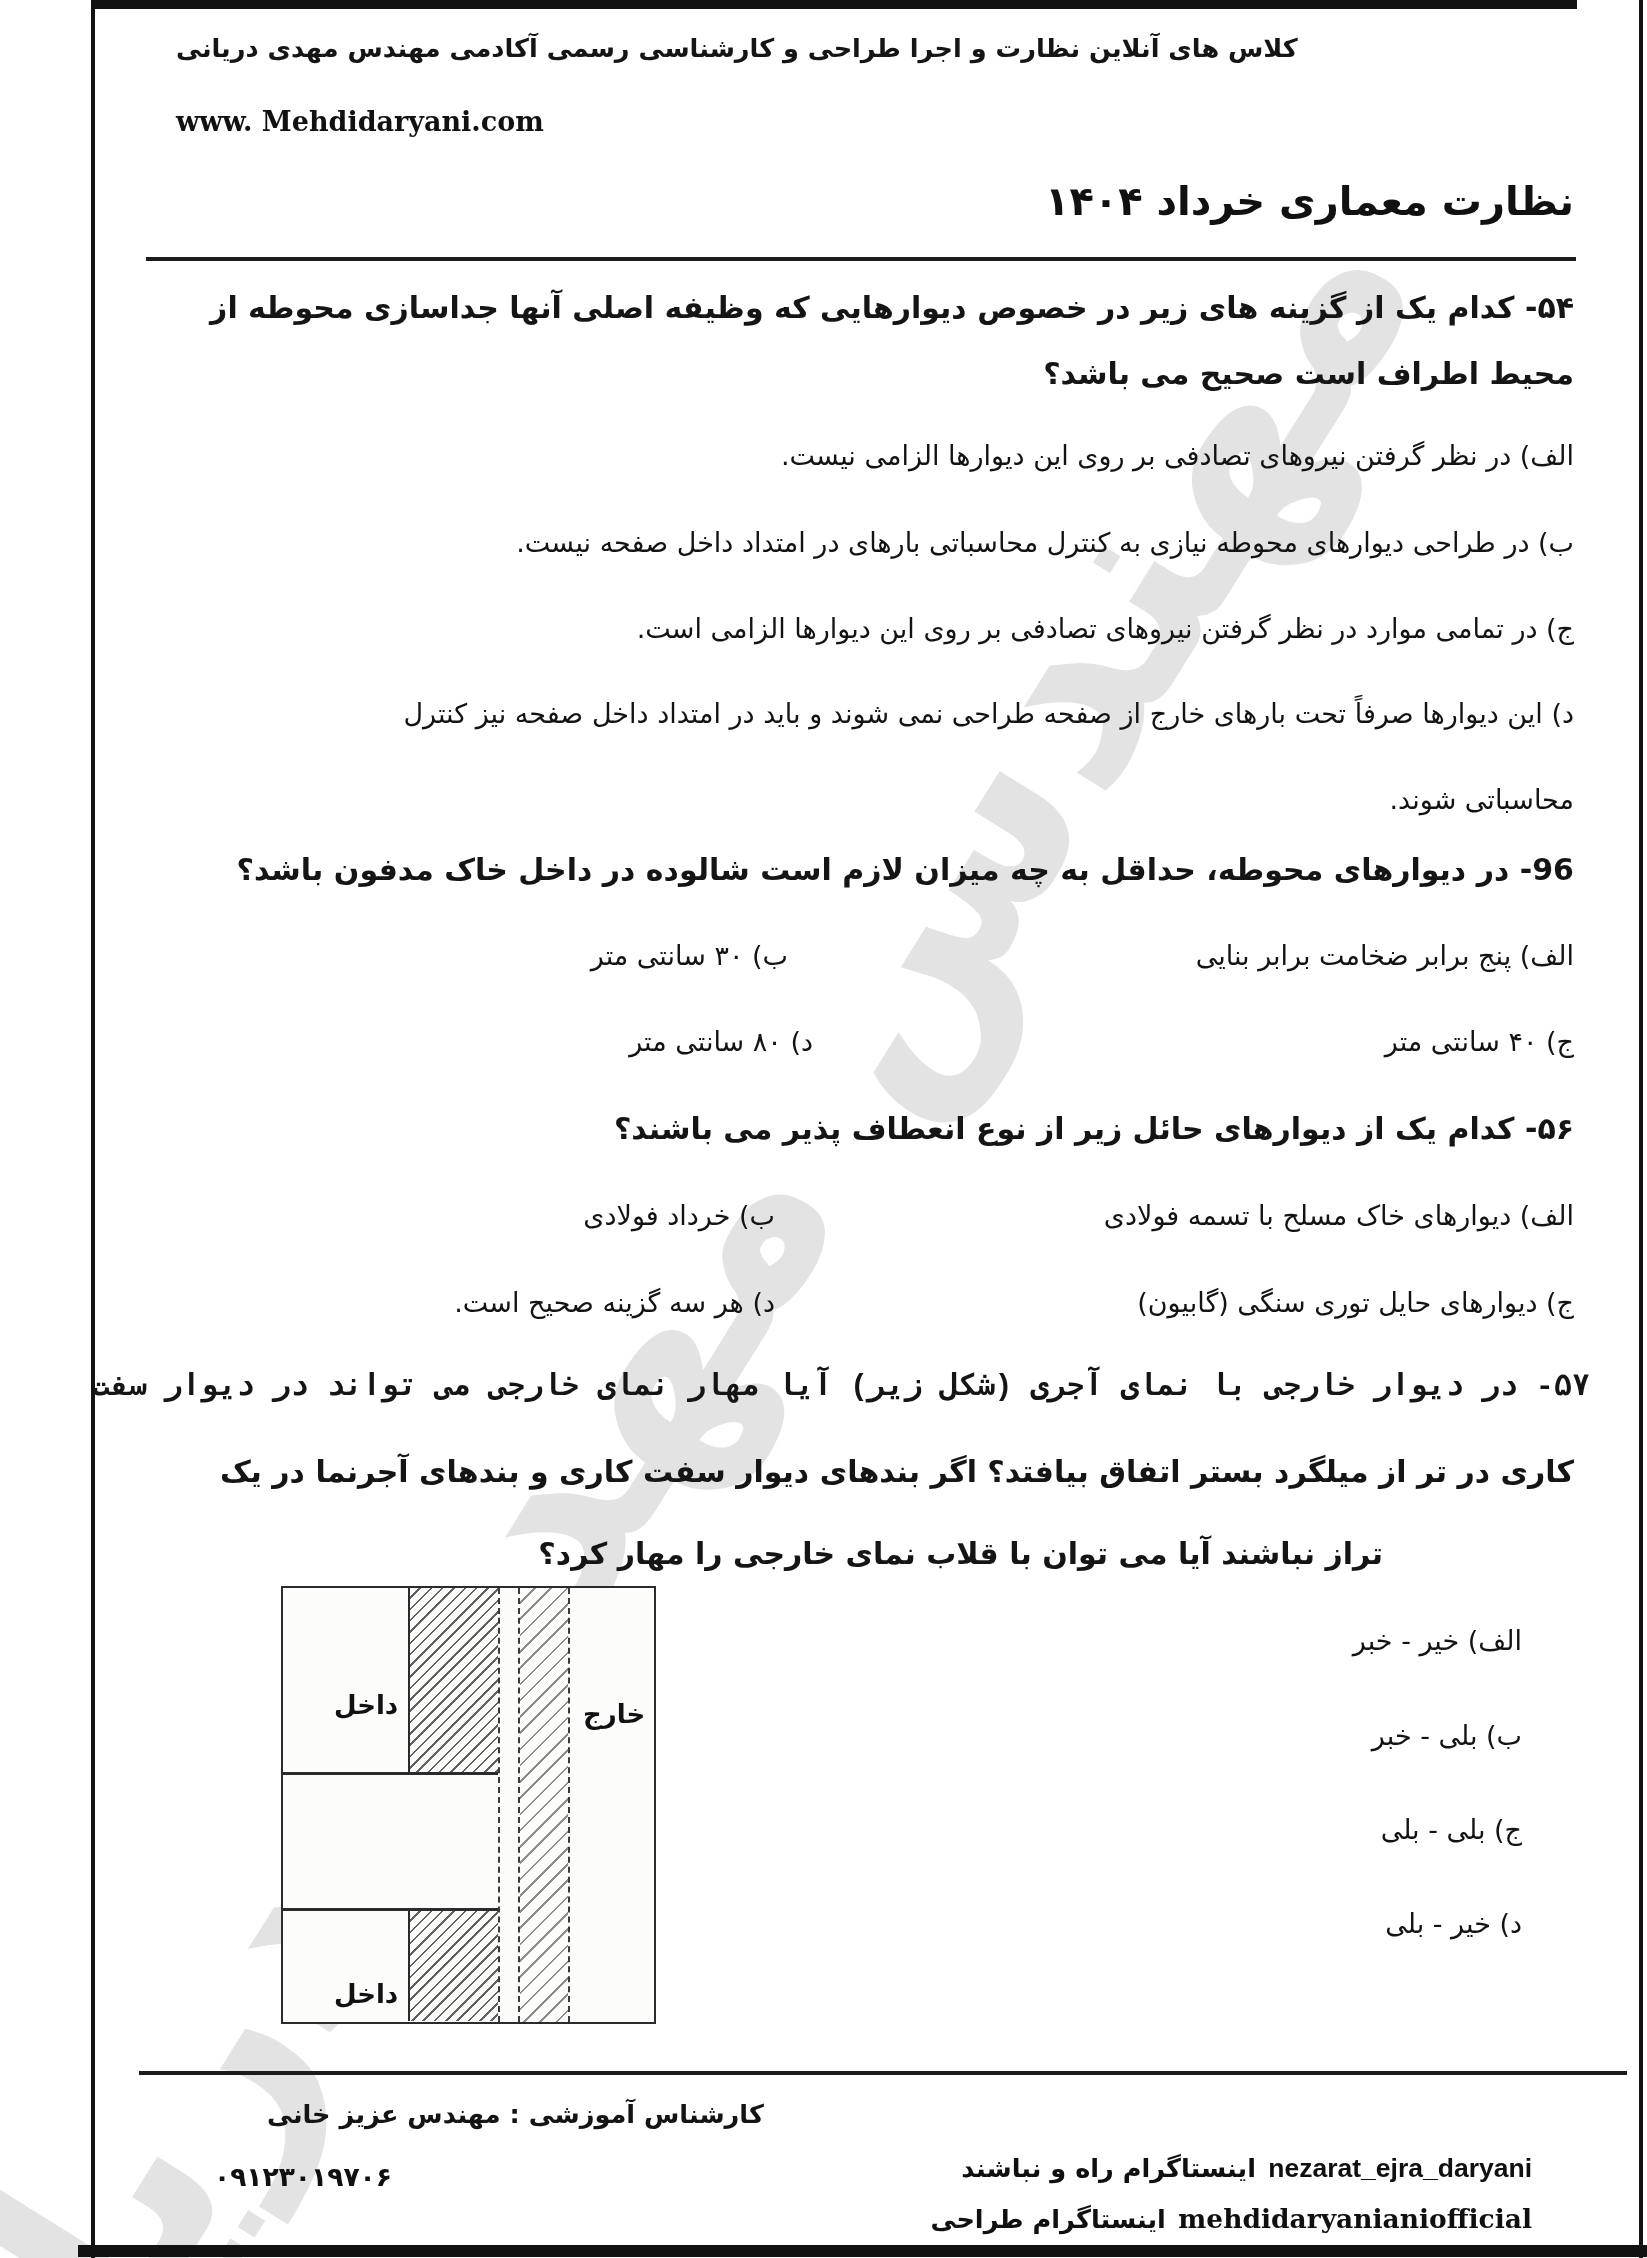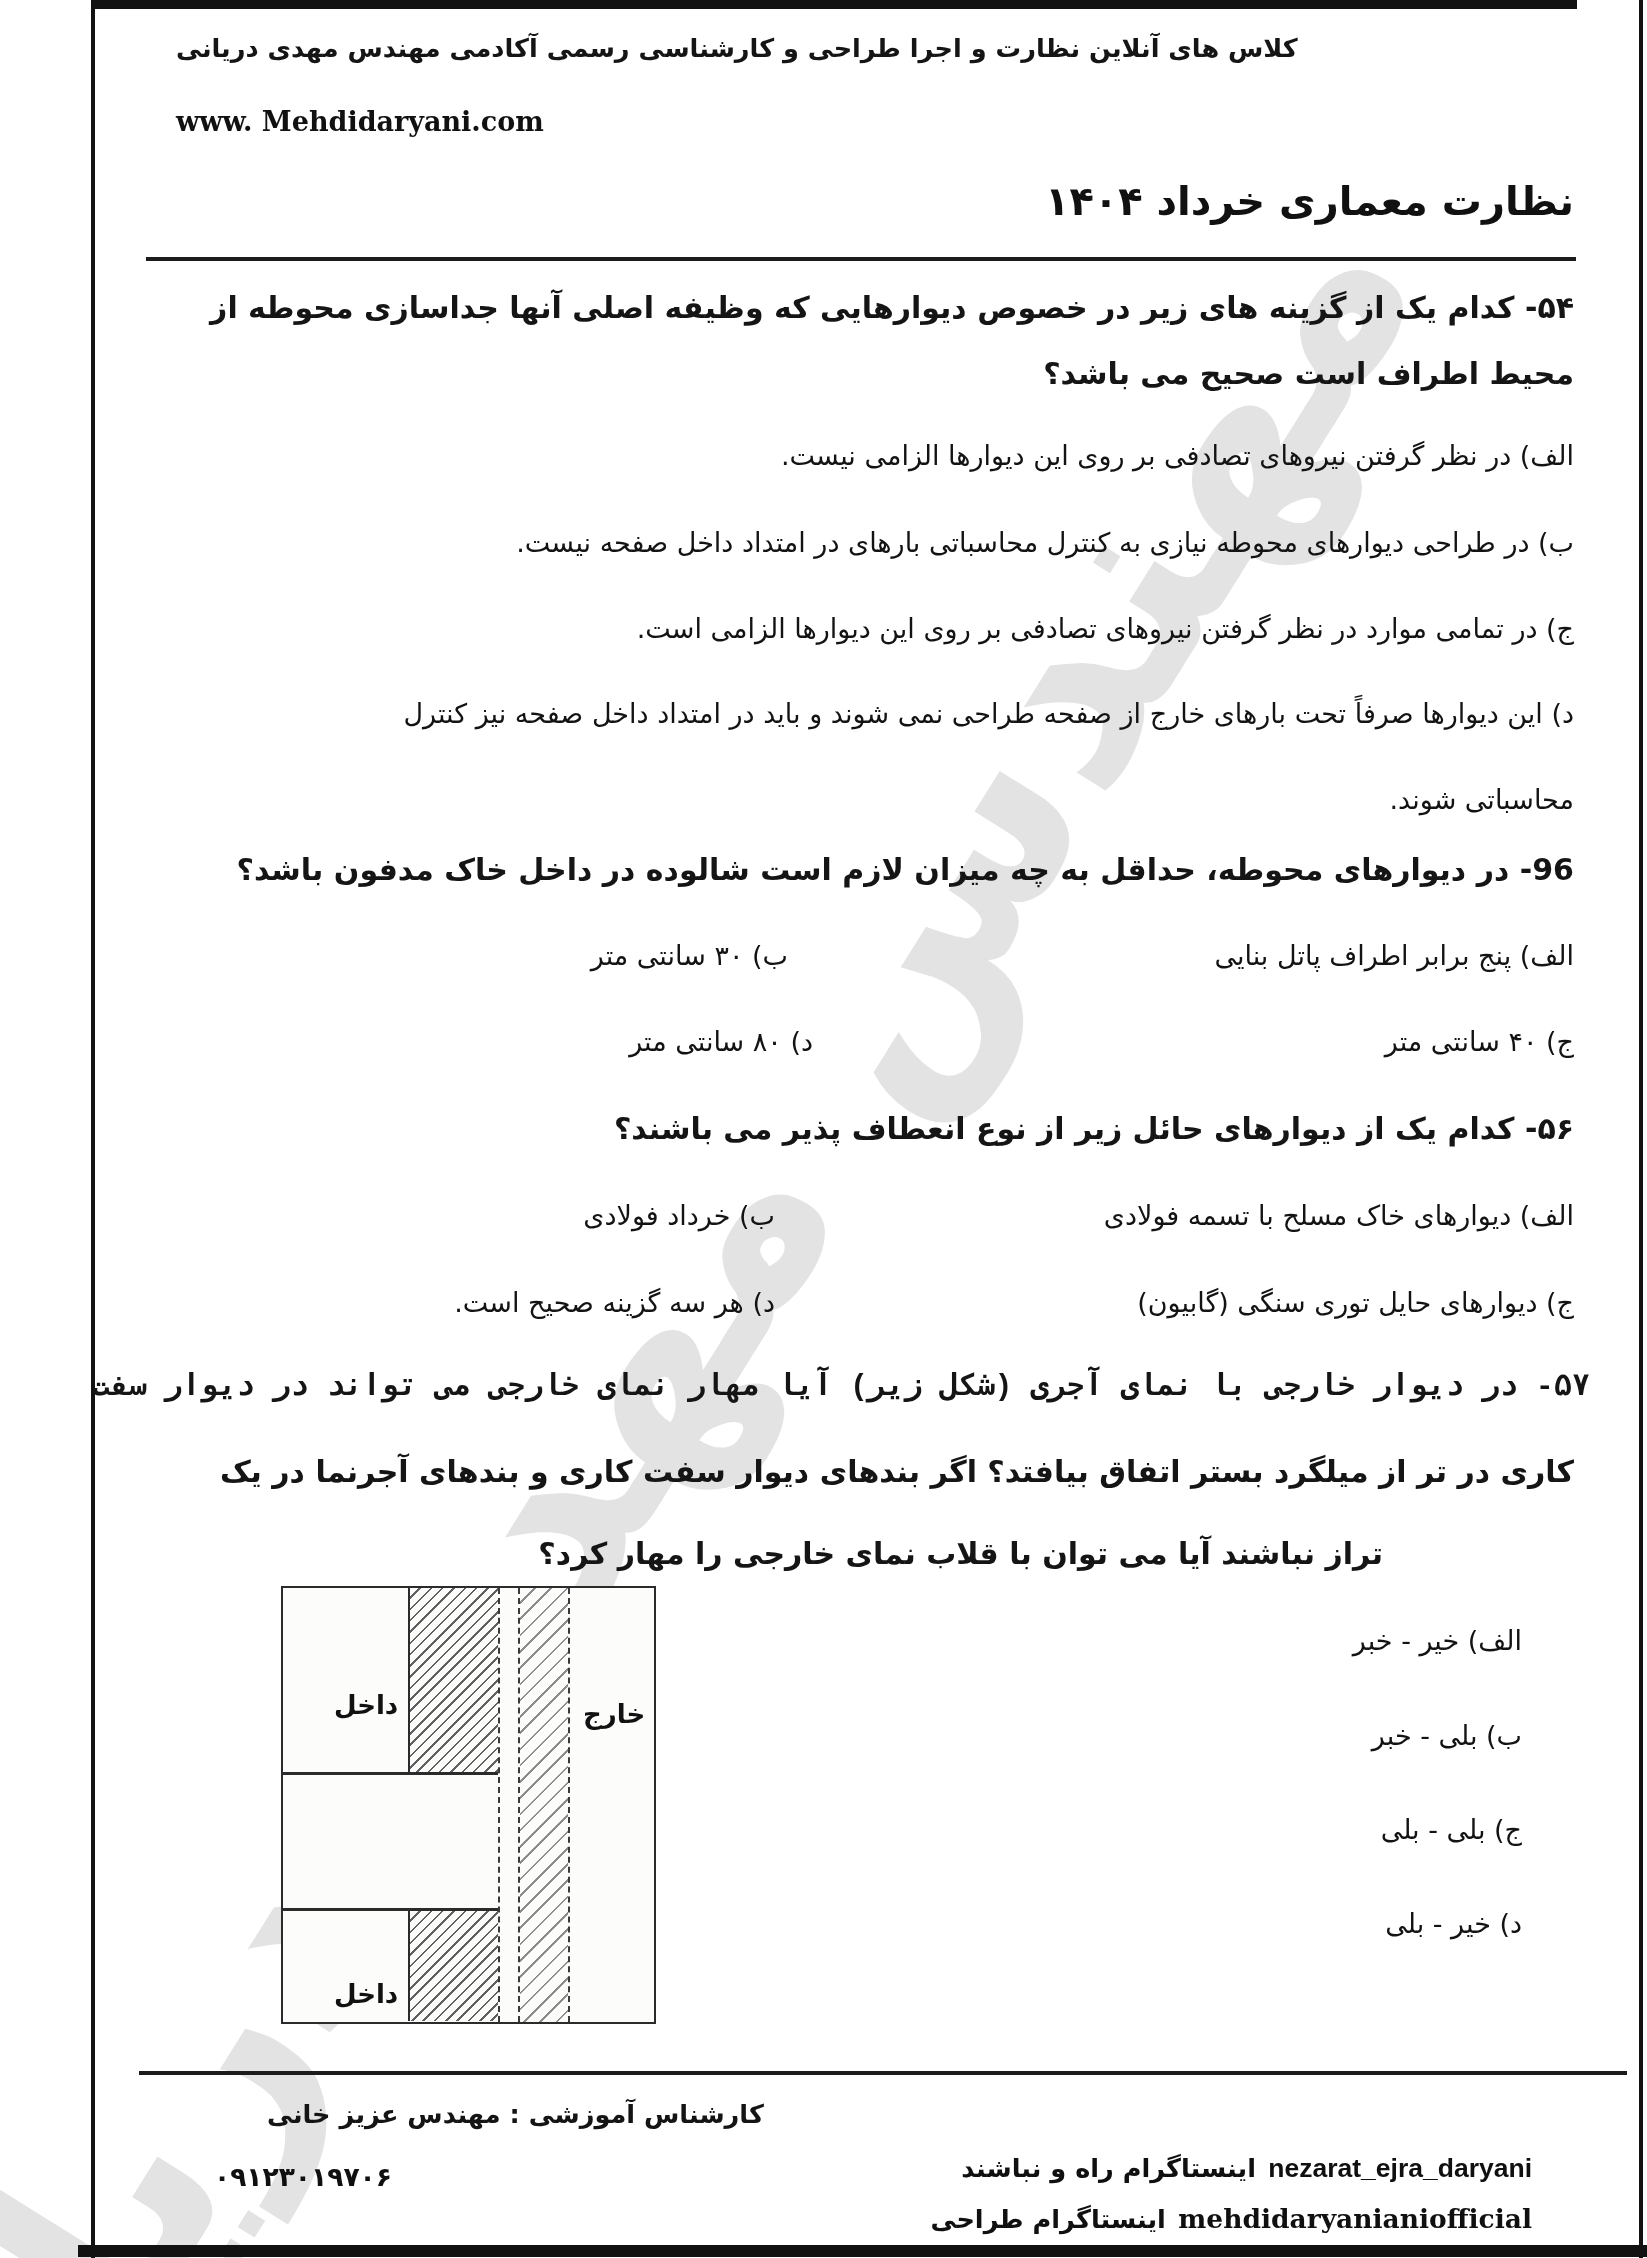--- a/index.html
+++ b/index.html
@@ -78,21 +78,21 @@
 
     <div class="t q rtl" style="right:74px;top:288px;">۵۴- کدام یک از گزینه های زیر در خصوص دیوارهایی که وظیفه اصلی آنها جداسازی محوطه از</div>
     <div class="t q rtl" style="right:74px;top:354px;">محیط اطراف است صحیح می باشد؟</div>
     <div class="t opt rtl" style="right:74px;top:438px;">الف) در نظر گرفتن نیروهای تصادفی بر روی این دیوارها الزامی نیست.</div>
     <div class="t opt rtl" style="right:74px;top:525px;">ب) در طراحی دیوارهای محوطه نیازی به کنترل محاسباتی بارهای در امتداد داخل صفحه نیست.</div>
     <div class="t opt rtl" style="right:74px;top:611px;">ج) در تمامی موارد در نظر گرفتن نیروهای تصادفی بر روی این دیوارها الزامی است.</div>
     <div class="t opt rtl" style="right:74px;top:696px;">د) این دیوارها صرفاً تحت بارهای خارج از صفحه طراحی نمی شوند و باید در امتداد داخل صفحه نیز کنترل</div>
     <div class="t opt rtl" style="right:74px;top:782px;">محاسباتی شوند.</div>
 
     <div class="t q rtl" style="right:74px;top:850px;">96- در دیوارهای محوطه، حداقل به چه میزان لازم است شالوده در داخل خاک مدفون باشد؟</div>
-    <div class="t opt rtl" style="right:74px;top:938px;">الف) پنج برابر اطراف پاتل بنایی</div>
+    <div class="t opt rtl" style="right:74px;top:938px;">الف) پنج برابر ضخامت برابر بنایی</div>
     <div class="t opt rtl" style="right:860px;top:938px;">ب) ۳۰ سانتی متر</div>
     <div class="t opt rtl" style="right:74px;top:1024px;">ج) ۴۰ سانتی متر</div>
     <div class="t opt rtl" style="right:835px;top:1024px;">د) ۸۰ سانتی متر</div>
 
     <div class="t q rtl" style="right:74px;top:1109px;">۵۶- کدام یک از دیوارهای حائل زیر از نوع انعطاف پذیر می باشند؟</div>
     <div class="t opt rtl" style="right:74px;top:1198px;">الف) دیوارهای خاک مسلح با تسمه فولادی</div>
     <div class="t opt rtl" style="right:873px;top:1198px;">ب) خرداد فولادی</div>
     <div class="t opt rtl" style="right:74px;top:1285px;">ج) دیوارهای حایل توری سنگی (گابیون)</div>
     <div class="t opt rtl" style="right:873px;top:1285px;">د) هر سه گزینه صحیح است.</div>
 

